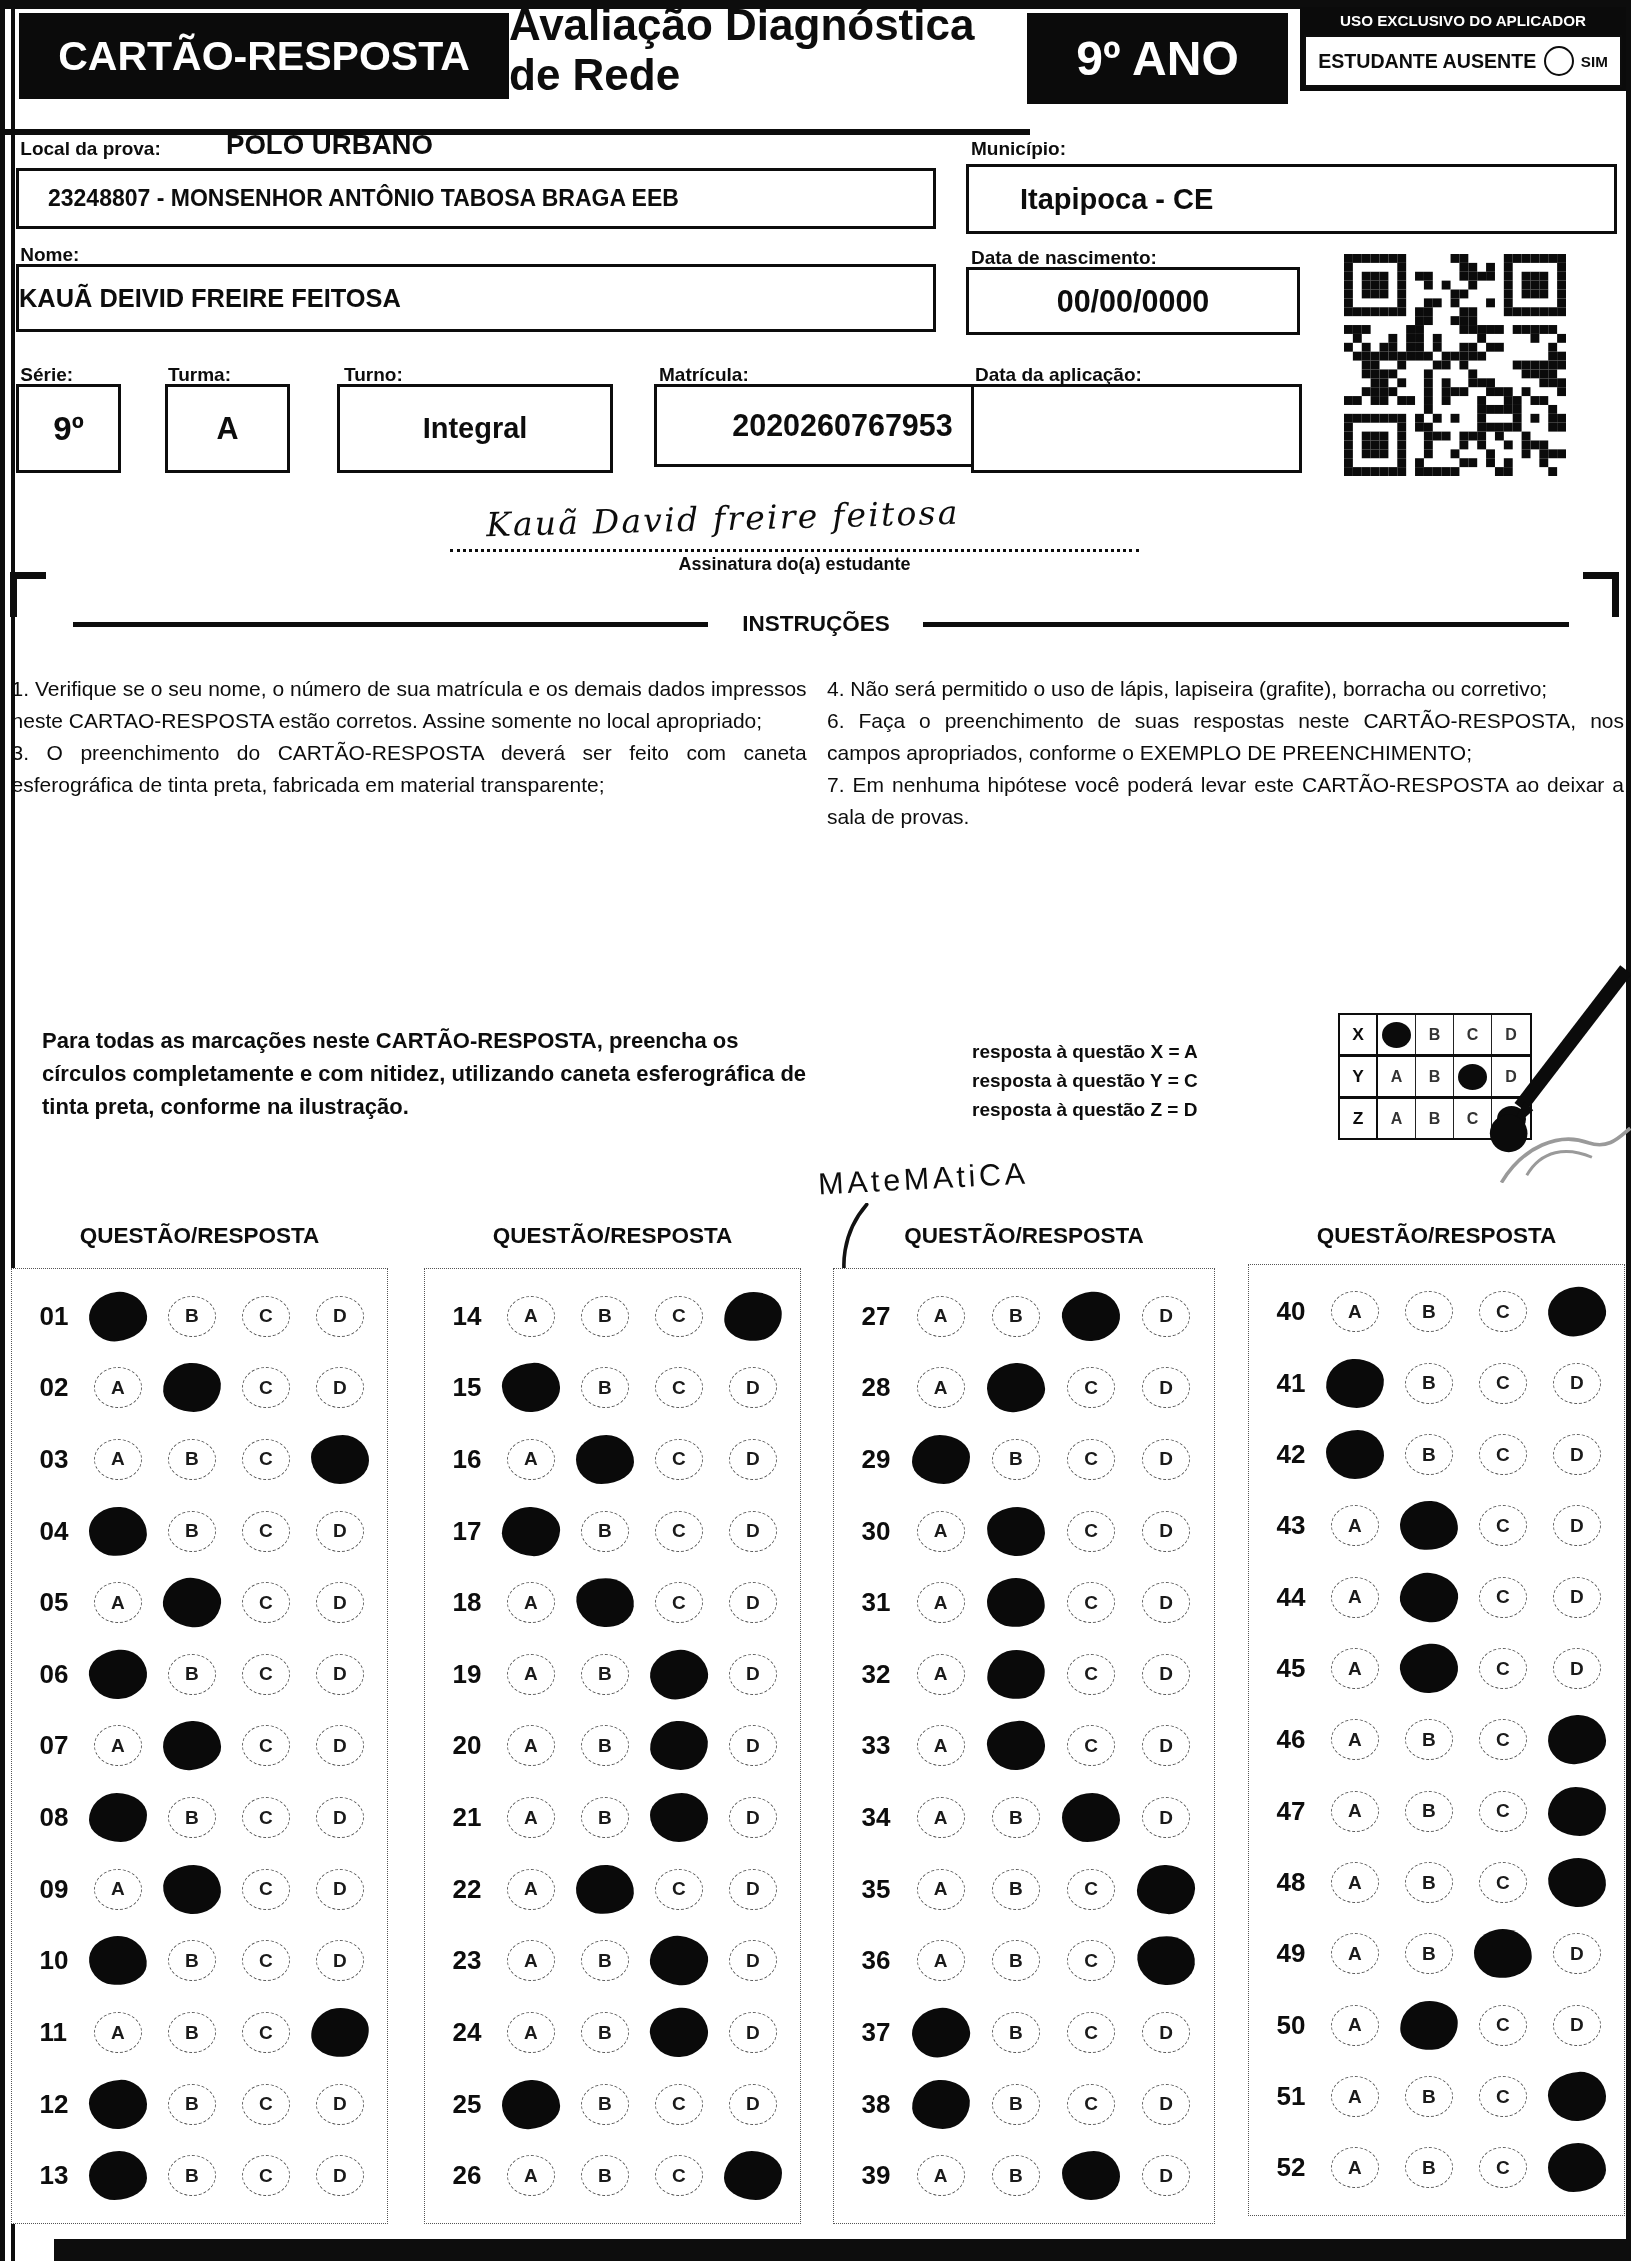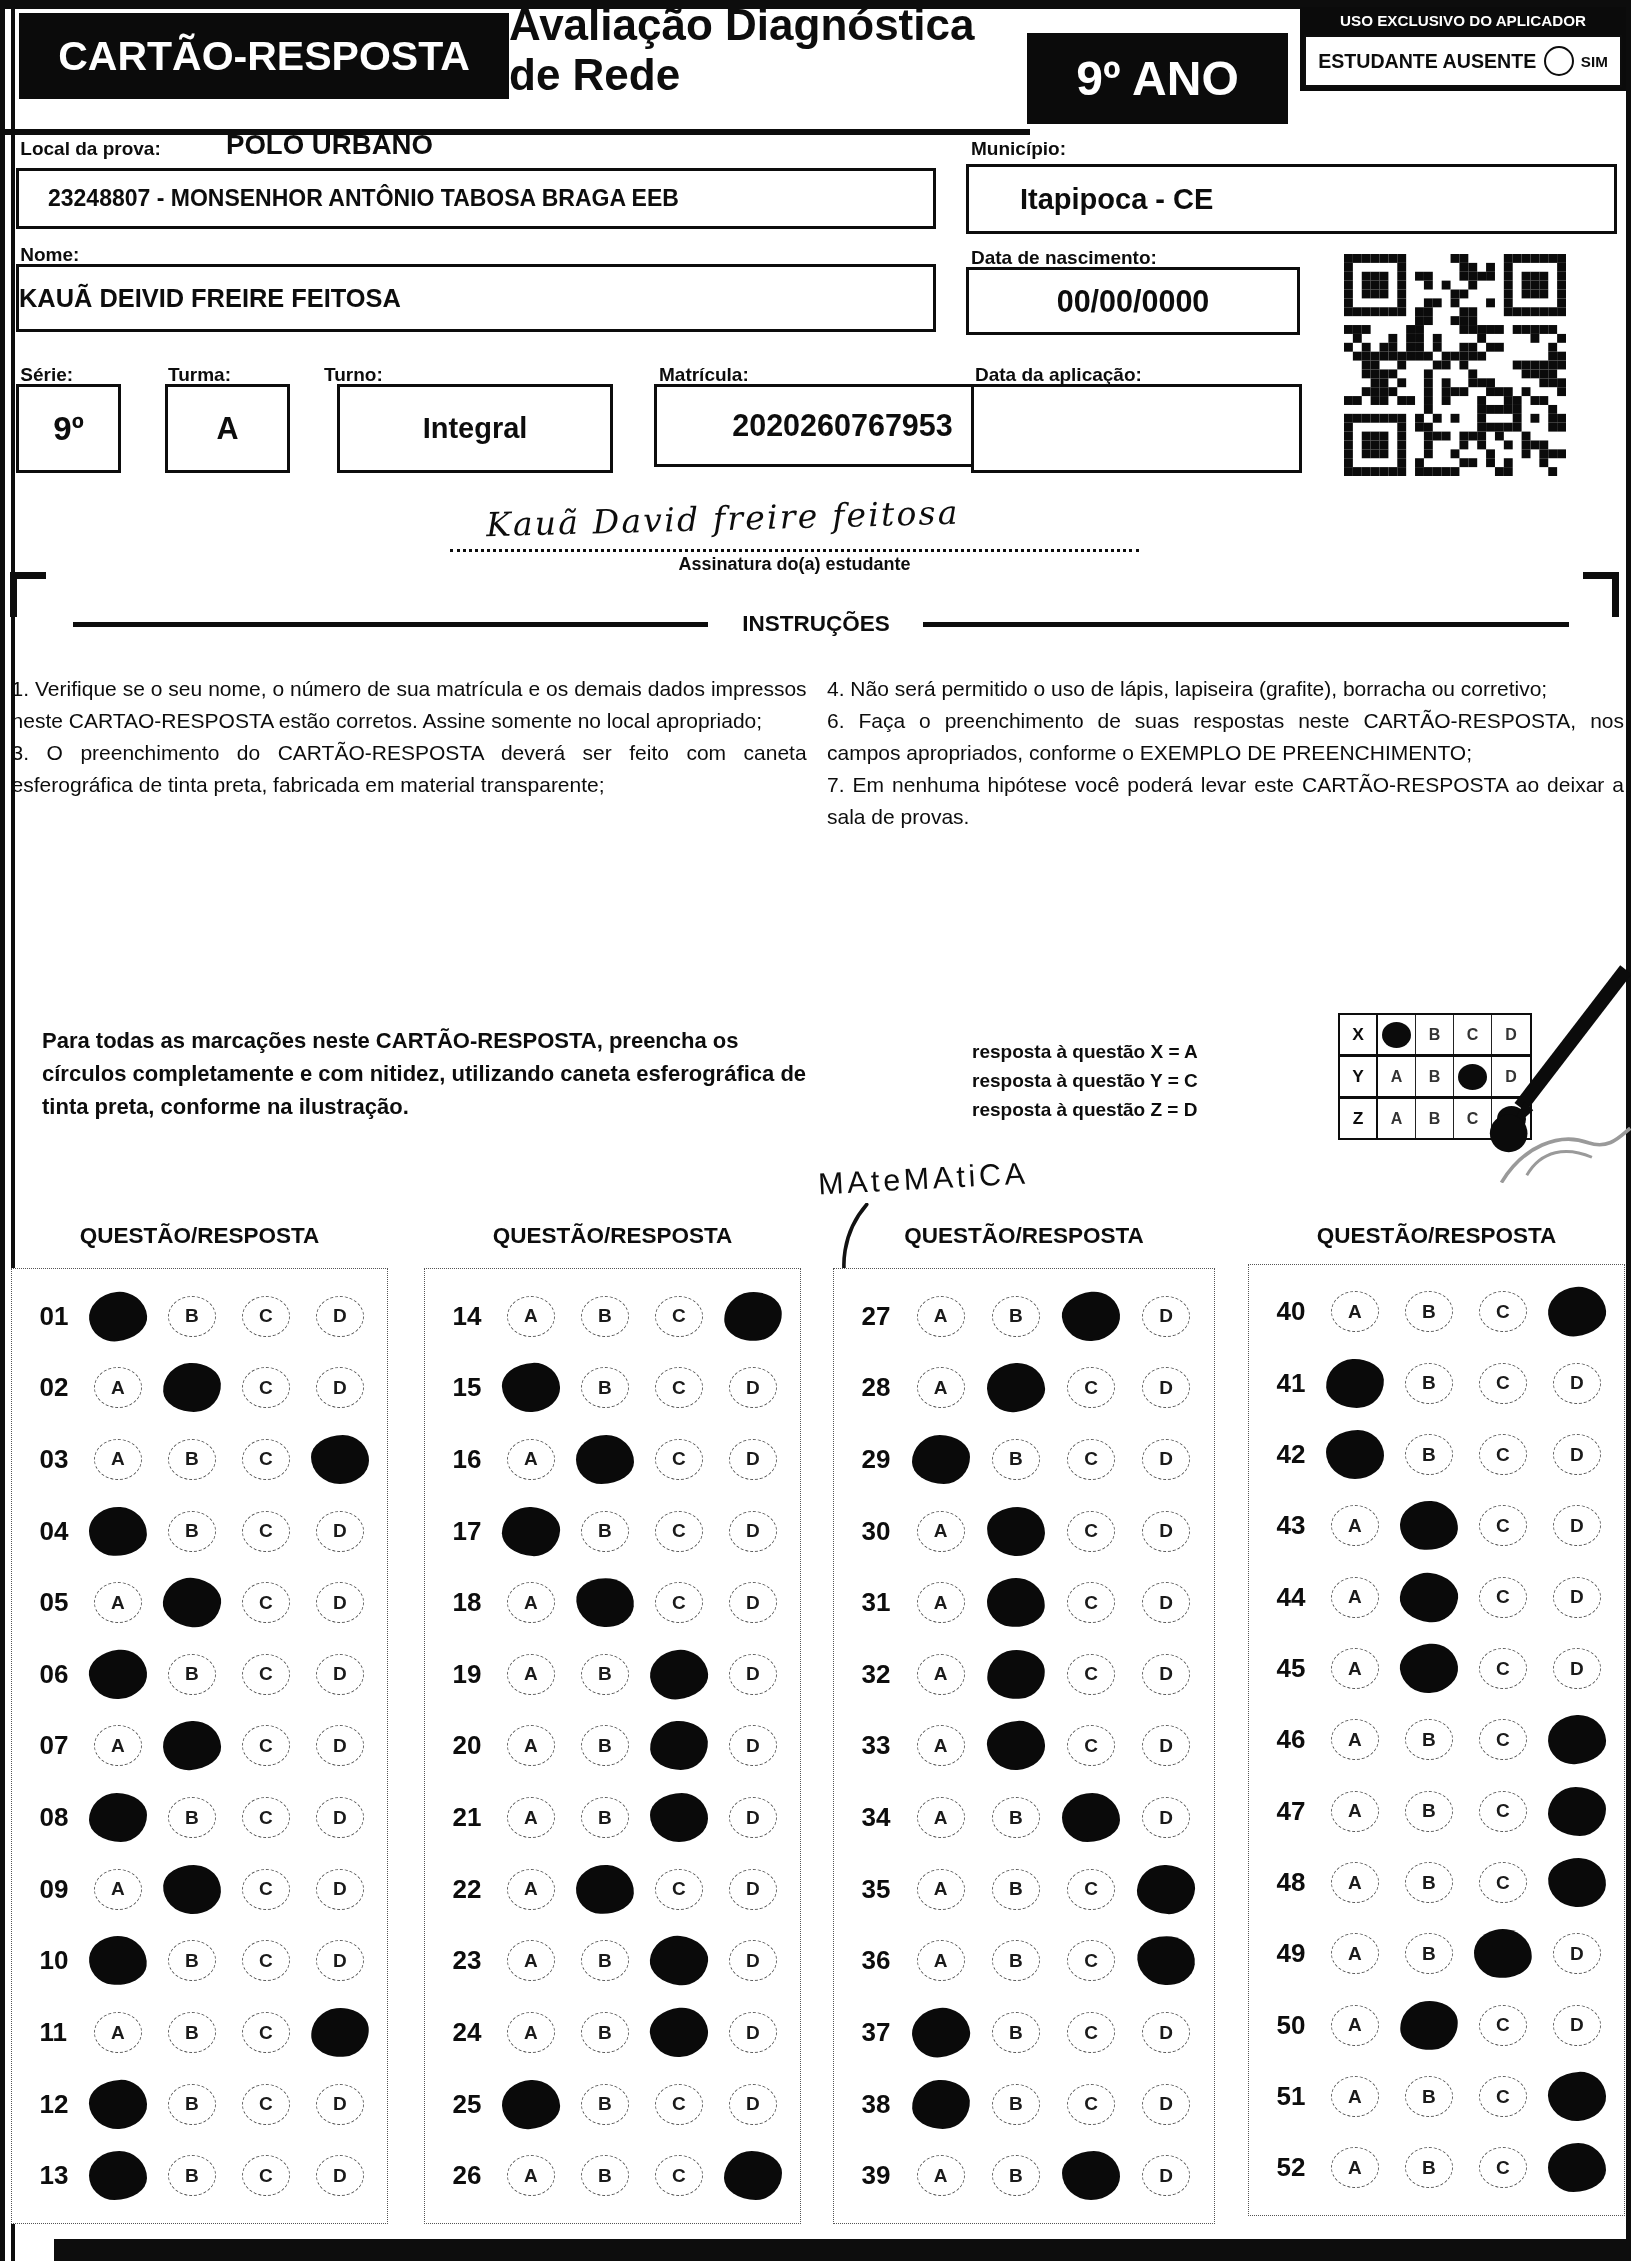--- a/index.html
+++ b/index.html
@@ -53,21 +53,21 @@
   <div class="bar" style="left:0;top:0;width:5.1px;height:2261px;"></div>
   <div class="bar" style="left:11px;top:8.7px;width:3.6px;height:2253px;"></div>
   <div class="bar" style="left:1626px;top:0;width:5.8px;height:2261px;"></div>
 
   <div class="blackbox" style="left:19px;top:13px;width:490px;height:86px;">
     <span style="font-size:41px;font-weight:700;">CARTÃO-RESPOSTA</span>
   </div>
   <div class="whitebox" style="left:509px;top:13px;width:515px;height:73px;">
     <span style="font-size:44px;font-weight:700;">Avaliação Diagnóstica de Rede</span>
   </div>
-  <div class="blackbox" style="left:1027px;top:13px;width:261px;height:91px;margin-top:20px;">
+  <div class="blackbox" style="left:1027px;top:13px;width:261px;height:91px;">
     <span style="font-size:48px;font-weight:700;">9º ANO</span>
   </div>
   <div class="bar" style="left:0;top:129px;width:1030px;height:5.8px;"></div>
 
   <div class="blackbox" style="left:1300px;top:7.3px;width:326px;height:84px;align-items:flex-start;">
     <span style="font-size:15.2px;font-weight:700;margin-top:5.1px;">USO EXCLUSIVO DO APLICADOR</span>
   </div>
   <div class="whitebox" style="left:1304px;top:35px;width:318px;height:52px;border:2.2px solid #0d0d0d;gap:7.3px;">
     <span style="font-size:19.6px;font-weight:700;">ESTUDANTE AUSENTE</span>
     <span style="display:inline-block;width:26px;height:26px;border:2.2px solid #0d0d0d;border-radius:50%;"></span>
@@ -403,21 +403,21 @@
   <span class="lbl" style="left:20.3px;top:364px;">Série:</span>
   <div class="box" style="left:16px;top:384px;width:105px;height:89px;justify-content:center;">
     <span class="val" style="font-size:33px;">9º</span>
   </div>
 
   <span class="lbl" style="left:168px;top:364px;">Turma:</span>
   <div class="box" style="left:165px;top:384px;width:125px;height:89px;justify-content:center;">
     <span class="val" style="font-size:30.5px;">A</span>
   </div>
 
-  <span class="lbl" style="left:324px;top:364px;">Turno:</span>
+  <span class="lbl" style="left:344px;top:364px;">Turno:</span>
   <div class="box" style="left:337px;top:384px;width:276px;height:89px;justify-content:center;">
     <span class="val" style="font-size:29px;">Integral</span>
   </div>
 
   <span class="lbl" style="left:659px;top:364px;">Matrícula:</span>
   <div class="box" style="left:654px;top:384px;width:377px;height:83px;justify-content:center;">
     <span class="val" style="font-size:30.5px;">2020260767953</span>
   </div>
 
   <span class="lbl" style="left:975px;top:364px;">Data da aplicação:</span>

